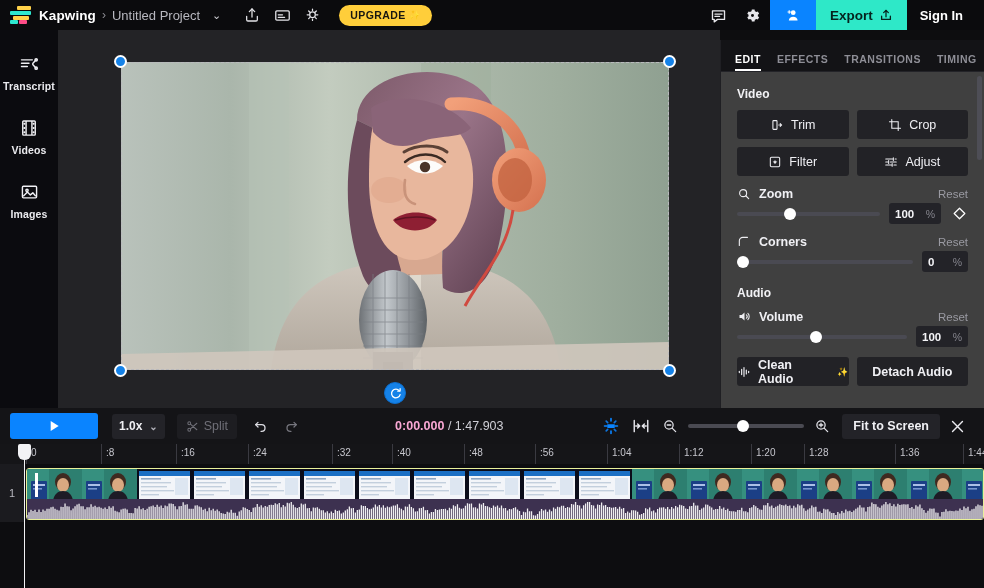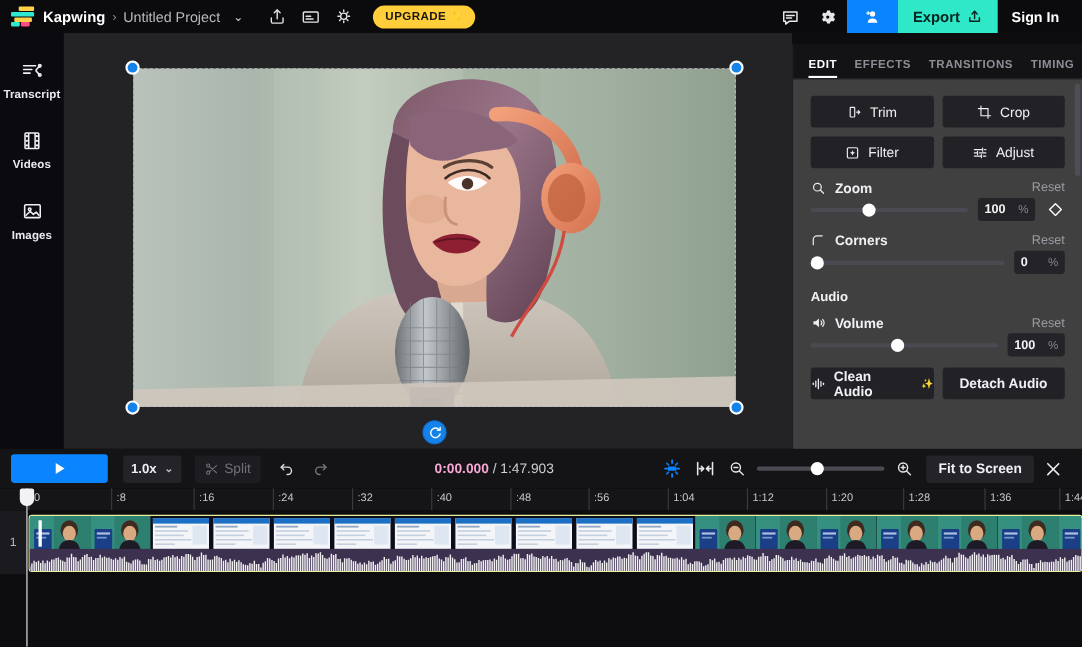--- a/index.html
+++ b/index.html
@@ -420,20 +420,21 @@
 
   <div class="rpanel">
     <div class="rtabs">
       <div class="rtab active">EDIT</div>
       <div class="rtab">EFFECTS</div>
       <div class="rtab">TRANSITIONS</div>
       <div class="rtab">TIMING</div>
     </div>
 
     <div class="rbody">
+      <div class="sect-title">Video</div>
 
       <div class="btn-row">
         <div class="pbtn">
           <svg width="14" height="14" viewBox="0 0 24 24" fill="none" stroke="currentColor" stroke-width="1.8" stroke-linecap="round" stroke-linejoin="round">
             <rect x="5" y="4.5" width="7" height="15" rx="1"></rect>
               <path d="M15 12h5M17.5 9.5L20 12l-2.5 2.5"></path>
           </svg>
           <span>Trim</span>
         </div>
         <div class="pbtn">
@@ -637,42 +638,42 @@
         </div>
         <div class="tick" style="left: 101px;">
           <span>:8</span>
         </div>
         <div class="tick" style="left: 176px;">
           <span>:16</span>
         </div>
         <div class="tick" style="left: 248px;">
           <span>:24</span>
         </div>
-        <div class="tick" style="left: 320px;">
+        <div class="tick" style="left: 332px;">
           <span>:32</span>
         </div>
         <div class="tick" style="left: 392px;">
           <span>:40</span>
         </div>
         <div class="tick" style="left: 464px;">
           <span>:48</span>
         </div>
         <div class="tick" style="left: 535px;">
           <span>:56</span>
         </div>
         <div class="tick" style="left: 607px;">
           <span>1:04</span>
         </div>
         <div class="tick" style="left: 679px;">
           <span>1:12</span>
         </div>
         <div class="tick" style="left: 751px;">
           <span>1:20</span>
         </div>
-        <div class="tick" style="left: 821px;">
+        <div class="tick" style="left: 804px;">
           <span>1:28</span>
         </div>
         <div class="tick" style="left: 895px;">
           <span>1:36</span>
         </div>
         <div class="tick" style="left: 963px;">
           <span>1:44</span>
         </div>
       </div>
 

